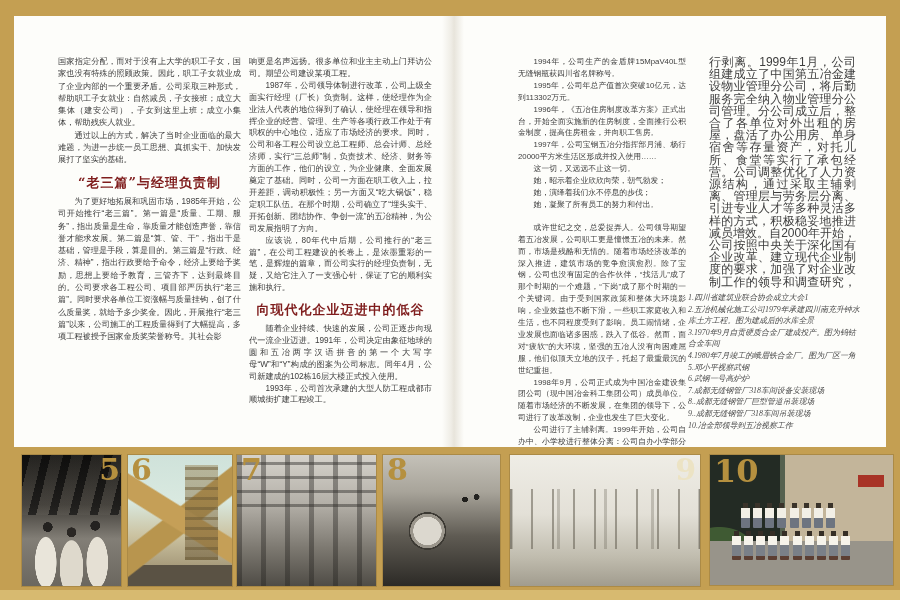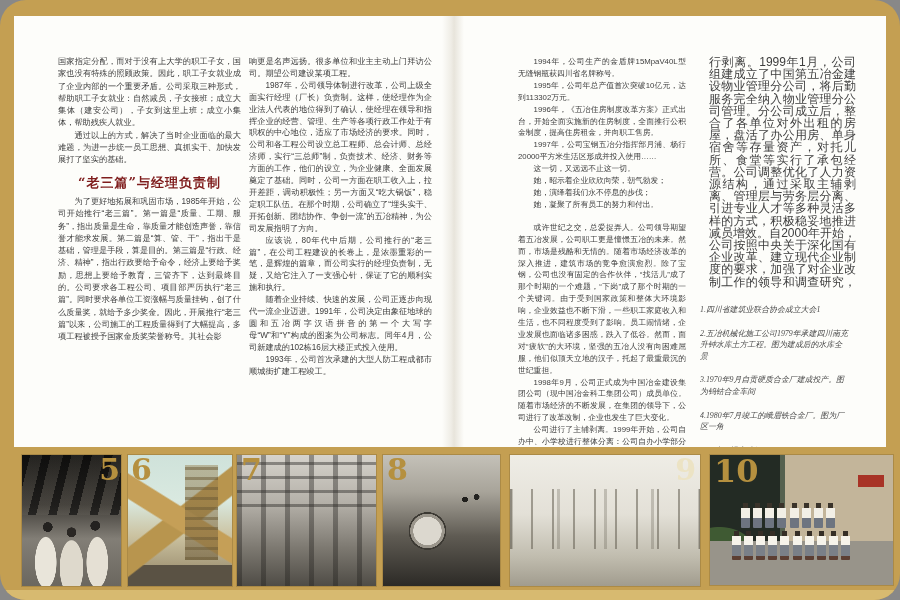--- a/index.html
+++ b/index.html
@@ -1,36 +1,36 @@
 <!DOCTYPE html>
 <html><head>
 <meta charset="utf-8">
 <style>
   html,body{margin:0;padding:0;background:#888;}
   .canvas{position:relative;width:900px;height:600px;background:#c49f52;overflow:hidden;
-          font-family:"Liberation Sans",sans-serif;border-radius:26px;}
+          font-family:"Liberation Sans",sans-serif;}
   .pages{position:absolute;left:14px;top:16px;width:872px;height:431px;background:#fdfdfa;}
   .fold{position:absolute;left:428px;top:0;width:22px;height:431px;
         background:linear-gradient(90deg,rgba(255,255,255,0),rgba(120,100,60,.10) 40%,rgba(120,100,60,.16) 55%,rgba(255,255,255,0));}
   
   .col{position:absolute;color:#3d3d3d;text-align:justify;word-break:break-all;overflow:hidden;}
   .col p{margin:0;text-indent:2em;}
   .col p.noindent{text-indent:0;}
   .col p.gap{margin-top:11px;}
   .col1{left:58px;top:56px;width:183px;height:391px;font-size:8.2px;line-height:12.3px;}
   .col2{left:249px;top:56px;width:183px;height:391px;font-size:8.2px;line-height:11.9px;}
   .col3{left:518px;top:56px;width:168px;height:391px;font-size:7.8px;line-height:11.9px;}
   .col4{left:709px;top:56px;width:147px;height:232px;font-size:12px;line-height:12.2px;}
   h3.heading{margin:10px 0 7px;text-align:center;text-indent:0;
              font-family:"DejaVu Serif","Liberation Serif",serif;
              font-size:13px;font-weight:bold;color:#7f1d1d;letter-spacing:1px;}
   .captions{position:absolute;left:688px;top:292px;width:172px;height:155px;overflow:hidden;
             font-family:"Liberation Serif",serif;font-style:italic;
             font-size:7.9px;line-height:11.6px;color:#4a4a4a;}
-  .captions p{margin:12px;text-indent:0;word-break:break-all;}
+  .captions p{margin:0;text-indent:0;word-break:break-all;}
   
   .photo{position:absolute;top:455px;height:131px;box-shadow:0 0 0 1px rgba(60,45,15,.18);}
   .pnum{position:absolute;z-index:3;font-family:"DejaVu Serif","Liberation Serif",serif;
         font-weight:bold;font-size:30px;line-height:1;color:#b5903f;top:0;}
   .p1{left:22px;width:99px;background:
       radial-gradient(circle 5px at 26% 55%,#242220 95%,transparent),
       radial-gradient(circle 5px at 50% 59%,#2a2724 95%,transparent),
       radial-gradient(circle 5px at 74% 54%,#242220 95%,transparent),
       radial-gradient(ellipse 11px 26px at 24% 82%,#e9e5da 96%,transparent),
       radial-gradient(ellipse 12px 28px at 50% 86%,#ded9cc 96%,transparent),
@@ -97,20 +97,21 @@
     <p class="noindent">国家指定分配，而对于没有上大学的职工子女，国家也没有特殊的照顾政策。因此，职工子女就业成了企业内部的一个重要矛盾。公司采取三种形式，帮助职工子女就业：自然减员，子女接班；成立大集体（建安公司），子女到这里上班；成立小集体，帮助残疾人就业。</p>
     <p>通过以上的方式，解决了当时企业面临的最大难题，为进一步统一员工思想、真抓实干、加快发展打了坚实的基础。</p>
     <h3 class="heading">“老三篇”与经理负责制</h3>
     <p>为了更好地拓展和巩固市场，1985年开始，公司开始推行“老三篇”。第一篇是“质量、工期、服务”，指出质量是生命，靠质量才能创造声誉，靠信誉才能求发展。第二篇是“算、管、干”，指出干是基础，管理是手段，算是目的。第三篇是“行政、经济、精神”，指出行政要给予命令，经济上要给予奖励，思想上要给予教育，三管齐下，达到最终目的。公司要求各工程公司、项目部严历执行“老三篇”。同时要求各单位工资涨幅与质量挂钩，创了什么质量奖，就给予多少奖金。因此，开展推行“老三篇”以来，公司施工的工程质量得到了大幅提高，多项工程被授予国家金质奖荣誉称号。其社会影</p>
   </div>
 
   <div class="col col2">
     <p class="noindent">响更是名声远扬。很多单位和业主主动上门拜访公司。期望公司建设某项工程。</p>
     <p>1987年，公司领导体制进行改革，公司上级全面实行经理（厂长）负责制。这样，使经理作为企业法人代表的地位得到了确认，使经理在领导和指挥企业的经营、管理、生产等各项行政工作处于有职权的中心地位，适应了市场经济的要求。同时，公司和各工程公司设立总工程师、总会计师、总经济师，实行“三总师”制，负责技术、经济、财务等方面的工作，他们的设立，为企业健康、全面发展奠定了基础。同时，公司一方面在职工收入上，拉开差距，调动积极性；另一方面又“吃大锅饭”，稳定职工队伍。在那个时期，公司确立了“埋头实干、开拓创新、团结协作、争创一流”的五冶精神，为公司发展指明了方向。</p>
     <p>应该说，80年代中后期，公司推行的“老三篇”，在公司工程建设的长卷上，是浓墨重彩的一笔，是辉煌的篇章，而公司实行的经理负责制，无疑，又给它注入了一支强心针，保证了它的顺利实施和执行。</p>
+    <h3 class="heading">向现代化企业迈进中的低谷</h3>
     <p>随着企业持续、快速的发展，公司正逐步向现代一流企业迈进。1991年，公司决定由象征地球的圆和五冶两字汉语拼音的第一个大写字母“W”和“Y”构成的图案为公司标志。同年4月，公司新建成的102栋16层大楼正式投入使用。</p>
     <p>1993年，公司首次承建的大型人防工程成都市顺城街扩建工程竣工。</p>
   </div>
 
   <div class="col col3">
     <p>1994年，公司生产的金盾牌15MpaV40L型无缝钢瓶获四川省名牌称号。</p>
     <p>1995年，公司年总产值首次突破10亿元，达到113302万元。</p>
     <p>1996年，《五冶住房制度改革方案》正式出台，开始全面实施新的住房制度，全面推行公积金制度，提高住房租金，并向职工售房。</p>
     <p>1997年，公司宝钢五冶分指挥部月浦、杨行20000平方米生活区形成并投入使用……</p>
     <p>这一切，又远远不止这一切。</p>

